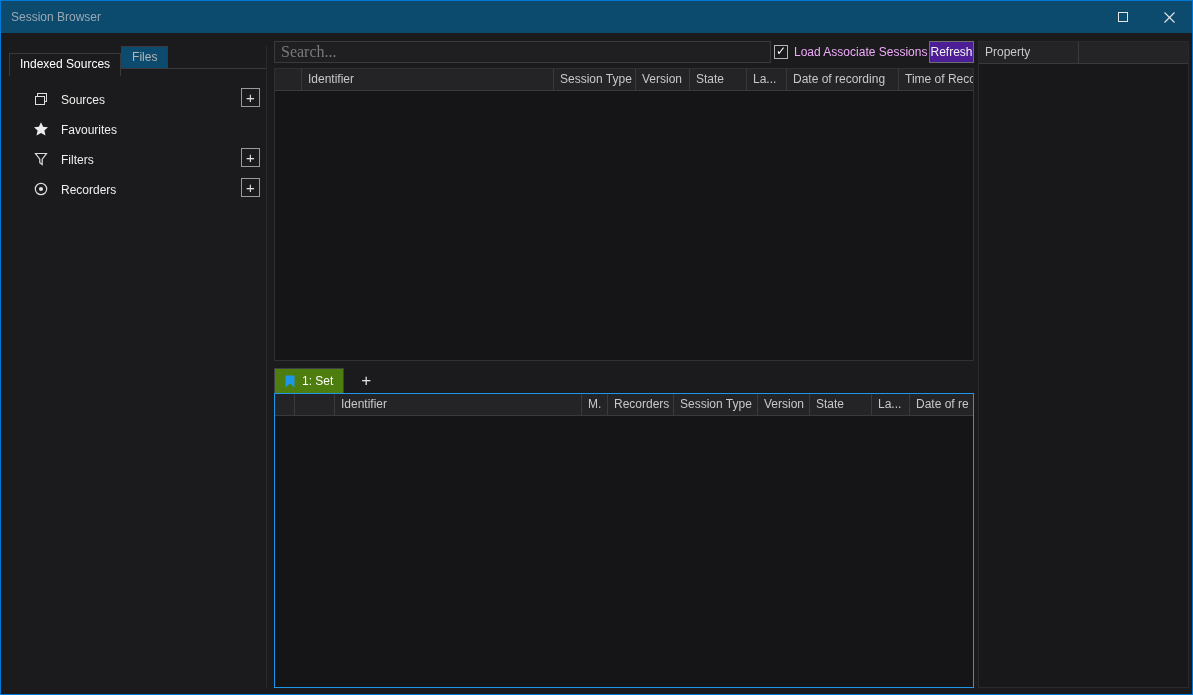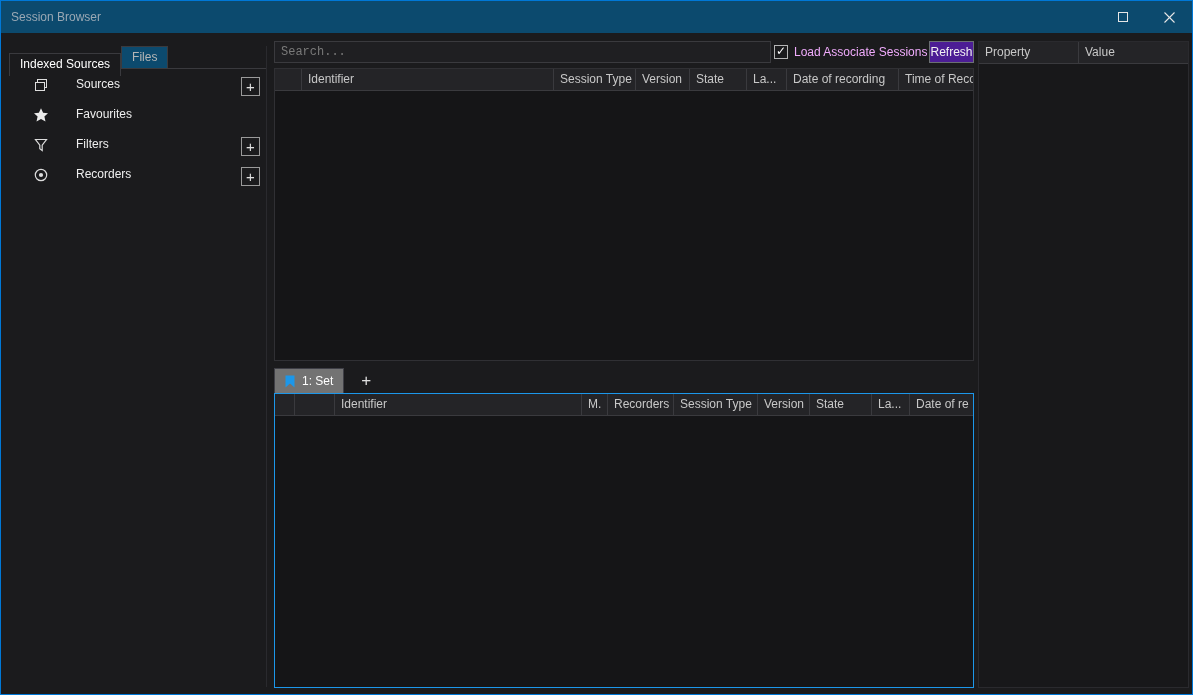--- a/index.html
+++ b/index.html
@@ -16,51 +16,51 @@
   .win-btn { width:46px; height:32px; display:flex; align-items:center; justify-content:center; cursor:default; }
   .max-glyph { width:10px; height:10px; border:1px solid #e6e6e6; }
   .close-glyph line { stroke:#e6e6e6; stroke-width:1.1; }
 
   
   .left-panel { position:absolute; left:8px; top:45px; width:258px; bottom:7px; border-right:1px solid #2a2a2e; }
   .panel-tabs { display:flex; align-items:flex-end; height:23px; border-bottom:1px solid #3a3a3e; }
   .panel-tab { padding:3px 10px 4px 10px; color:#b5b5b5; background:#0c4a6e; border:1px solid #3a3a3e; border-bottom:none; white-space:nowrap; }
   .panel-tab.active { background:#1b1b1d; color:#ffffff; position:relative; top:8px; padding-bottom:5px; }
   .tree { padding-top:8px; }
-  .tree-item { height:30px; display:flex; align-items:flex-start; padding:0 6px 0 24px; gap:27px; }
+  .tree-item { height:30px; display:flex; align-items:flex-end; padding:0 6px 0 24px; gap:12px; }
   .tree-icon { width:16px; height:16px; display:flex; align-items:center; justify-content:center; flex:0 0 16px; }
   .tree-label { flex:1; color:#eeeeee; }
   .add-btn { width:19px; height:19px; background:transparent; border:1px solid #9a9a9a; color:#e0e0e0; font-size:15px; line-height:15px; text-align:center; font-family:inherit; }
 
   
-  .search-input { position:absolute; left:273px; top:40px; width:497px; height:22px; background:#1f1f22; border:1px solid #3a3a3e; color:#e0e0e0; padding:0 6px; font-family:Liberation Mono, monospace; font-size:12px; outline:none; }
+  .search-input { position:absolute; left:273px; top:40px; width:497px; height:22px; background:#1f1f22; border:1px solid #3a3a3e; color:#e0e0e0; padding:0 6px; font-family:Liberation Serif, serif; font-size:16px; outline:none; }
   .search-input::placeholder { color:#7a7a7a; }
   .load-row { position:absolute; left:773px; top:40px; height:22px; display:flex; align-items:center; gap:6px; }
   .checkbox-box { width:14px; height:14px; border:1px solid #b5b5b5; background:transparent; position:relative; display:flex; align-items:center; justify-content:center; }
   .checkbox-box span { color:#ffffff; font-size:12px; line-height:12px; position:relative; top:-1px; }
   .load-label { color:#f0abfc; white-space:nowrap; }
   .refresh-btn { position:absolute; left:928px; top:40px; width:45px; height:22px; background:#4c1d95; border:1px solid #6b6f73; color:#f2f2f2; font-family:inherit; font-size:12px; }
 
   
   .grid-header { height:22px; background:#242427; display:flex; border-bottom:1px solid #3a3a3e; overflow:hidden; }
   .gh-cell { padding-left:6px; line-height:21px; border-right:1px solid #3a3a3e; color:#c8c8c8; white-space:nowrap; overflow:hidden; flex-shrink:0; }
   .gh-cell.last { flex:1; border-right:none; }
   .grid-body { position:absolute; left:0; right:0; top:22px; bottom:0; background:#151517; }
 
   .upper-table { position:absolute; left:273px; top:67px; width:700px; height:293px; border:1px solid #303034; background:#151517; }
 
   .set-tab-row { position:absolute; left:273px; top:367px; height:25px; display:flex; align-items:flex-end; }
-  .set-tab { display:inline-flex; align-items:center; gap:7px; height:25px; padding:0 10px; background:#737373; border:1px solid #3f3f46; border-bottom:none; color:#ffffff; }
+  .set-tab { display:inline-flex; align-items:center; gap:7px; height:25px; padding:0 10px; background:#4d7c0f; border:1px solid #3f3f46; border-bottom:none; color:#ffffff; }
   .add-set { margin-left:13px; background:transparent; border:none; color:#e0e0e0; font-size:17px; line-height:17px; font-family:inherit; padding:0 4px 4px 4px; }
 
   .lower-table { position:absolute; left:273px; top:392px; width:700px; height:295px; border:1px solid #1c97ea; background:#151517; }
 
   
   .right-panel { position:absolute; left:977px; top:40px; width:211px; height:647px; border:1px solid #2a2a2e; background:#18181a; }
-  .rp-header { height:22px; display:flex; background:#242427; border-bottom:1px solid #3a3a3e; }
+  .rp-header { height:22px; display:flex; background:#242427; border-bottom:1px solid #3a3a3e;flex-direction:column; }
 </style>
 </head>
 <body>
 
 <div class="window">
 
   <div class="titlebar">
     <span class="titlebar-title">Session Browser</span>
     <div class="win-btn">
       <span class="max-glyph"></span>

